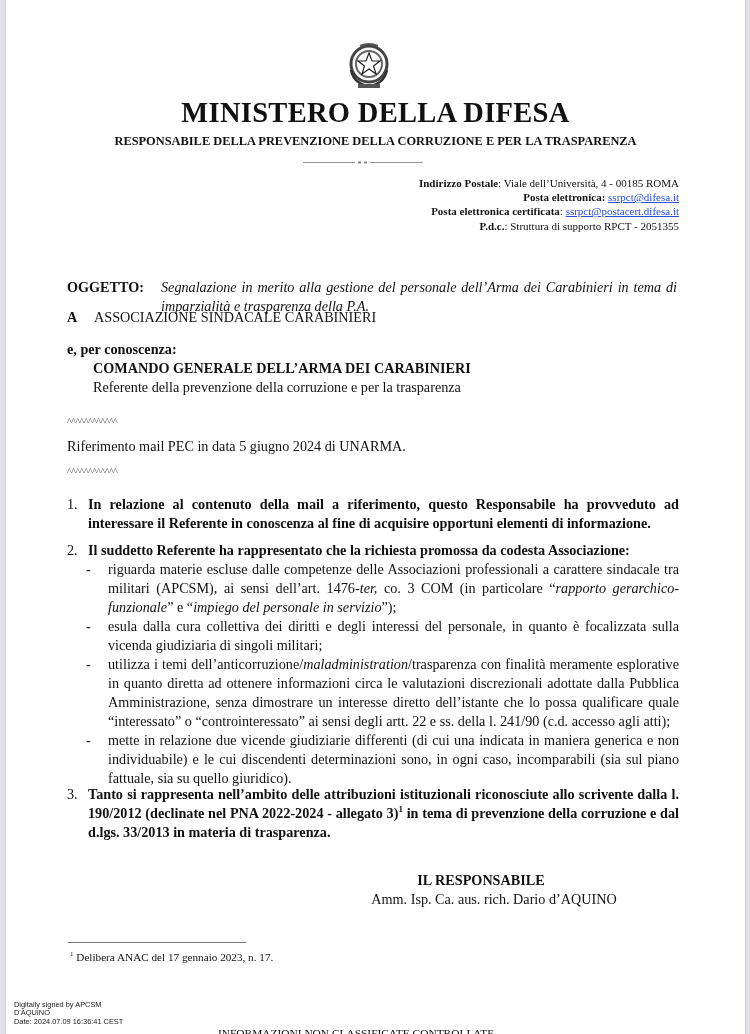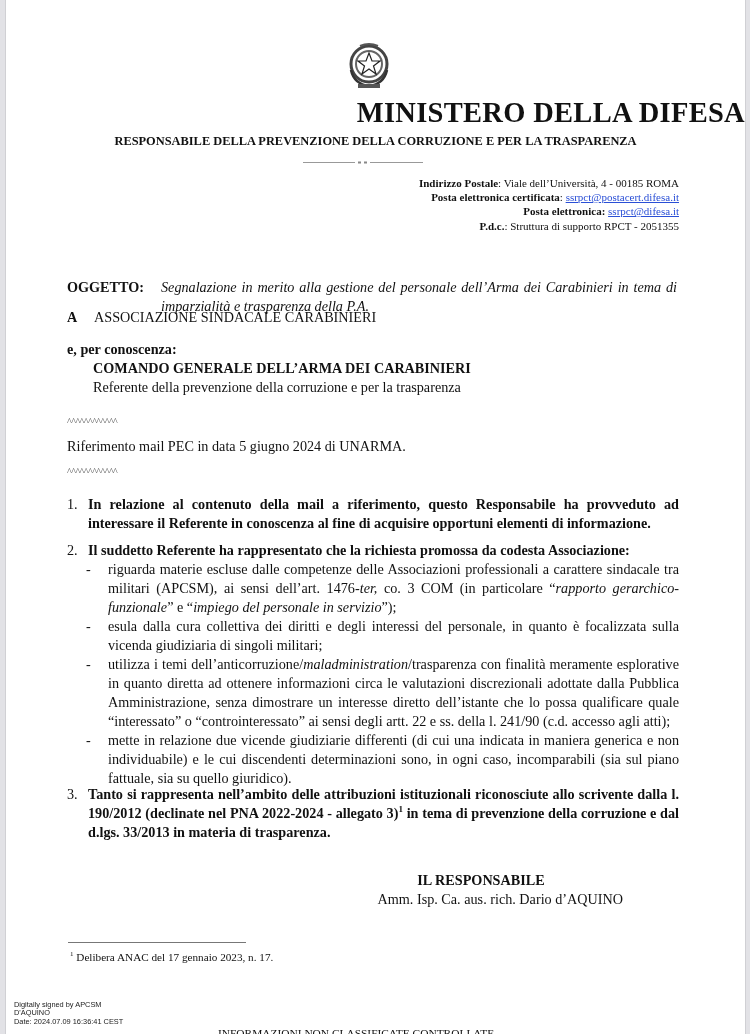--- a/index.html
+++ b/index.html
@@ -10,21 +10,21 @@
       color: #111;
     }
     .page {
       position: absolute; left: 5px; top: 0; width: 739px; height: 1034px;
       background: #ffffff;
       border-left: 1px solid #d0d0d4; border-right: 1px solid #d0d0d4;
     }
     .abs { position: absolute; }
     .emblem { left: 340px; top: 42px; width: 46px; height: 50px; }
     .ministry {
-      left: 0; width: 739px; top: 95px; text-align: right;
+      left: 0; width: 739px; top: 95px; text-align: center;
       font-weight: bold; font-size: 28.5px; letter-spacing: 0.3px; line-height: 36px;
     }
     .dept {
       left: 0; width: 739px; top: 133px; text-align: center;
       font-weight: bold; font-size: 12.4px; line-height: 16px;
     }
     .orn { left: 297px; top: 161px; width: 120px; height: 3px; }
     .contacts {
       right: 66px; top: 176px; text-align: right;
       font-size: 11px; line-height: 14.2px;
@@ -42,21 +42,21 @@
     .cc2 { left: 87px; top: 378px; }
     .carets { left: 61px; font-size: 10px; color: #555; letter-spacing: -0.5px; }
     .ref { left: 61px; top: 437px; }
     .para { left: 61px; width: 612px; text-align: justify; }
     .para .num { position: absolute; left: 0; }
     .para .content { margin-left: 21px; font-weight: bold; }
     .bullets { left: 78px; width: 595px; }
     .bullet { position: relative; padding-left: 24px; text-align: justify; margin-bottom: 0; }
     .bullet .dash { position: absolute; left: 2px; }
     .sig-title { left: 345px; width: 260px; top: 872px; text-align: center; font-weight: bold; font-size: 14.2px; }
-    .sig-name { left: 333px; width: 284px; top: 891px; text-align: right; font-size: 14.2px; }
+    .sig-name { left: 346px; width: 284px; top: 891px; text-align: center; font-size: 14.2px; }
     .fn-rule { left: 62px; top: 942px; width: 178px; height: 1px; background: #777; }
     .footnote { left: 64px; top: 951px; font-size: 11.2px; }
     .footnote sup { font-size: 7px; }
     .classification { left: 212px; top: 993px; font-size: 11.4px; margin-top: 34px; }
     .digisig {
       left: 8px; top: 1001px; font-family: "Liberation Sans", sans-serif;
       font-size: 7.4px; line-height: 8.4px; color: #222;
     }
     sup { font-size: 9px; line-height: 0; }
   </style>
@@ -82,24 +82,24 @@
     <rect x="55" y="0.5" width="3" height="2" fill="#888"></rect>
     <rect x="61" y="0.5" width="3" height="2" fill="#888"></rect>
     <line x1="67" y1="1.5" x2="120" y2="1.5" stroke="#999" stroke-width="1"></line>
   </svg>
 
   <div class="abs contacts">
     <div>
       <b>Indirizzo Postale</b><span>: Viale dell’Università, 4 - 00185 ROMA</span>
     </div>
     <div>
-      <b>Posta elettronica certificata</b><span>: </span><span class="link">ssrpct@postacert.difesa.it</span>
+      <b>Posta elettronica:</b> <span class="link">ssrpct@difesa.it</span>
     </div>
     <div>
-      <b>Posta elettronica:</b> <span class="link">ssrpct@difesa.it</span>
+      <b>Posta elettronica certificata</b><span>: </span><span class="link">ssrpct@postacert.difesa.it</span>
     </div>
     <div>
       <b>P.d.c.</b><span>: Struttura di supporto RPCT - 2051355</span>
     </div>
   </div>
 
   <div class="abs subject body-text">
     <span class="lbl">OGGETTO:</span>
     <span class="txt">Segnalazione in merito alla gestione del personale dell’Arma dei Carabinieri in tema di imparzialità e trasparenza della P.A.</span>
   </div>

